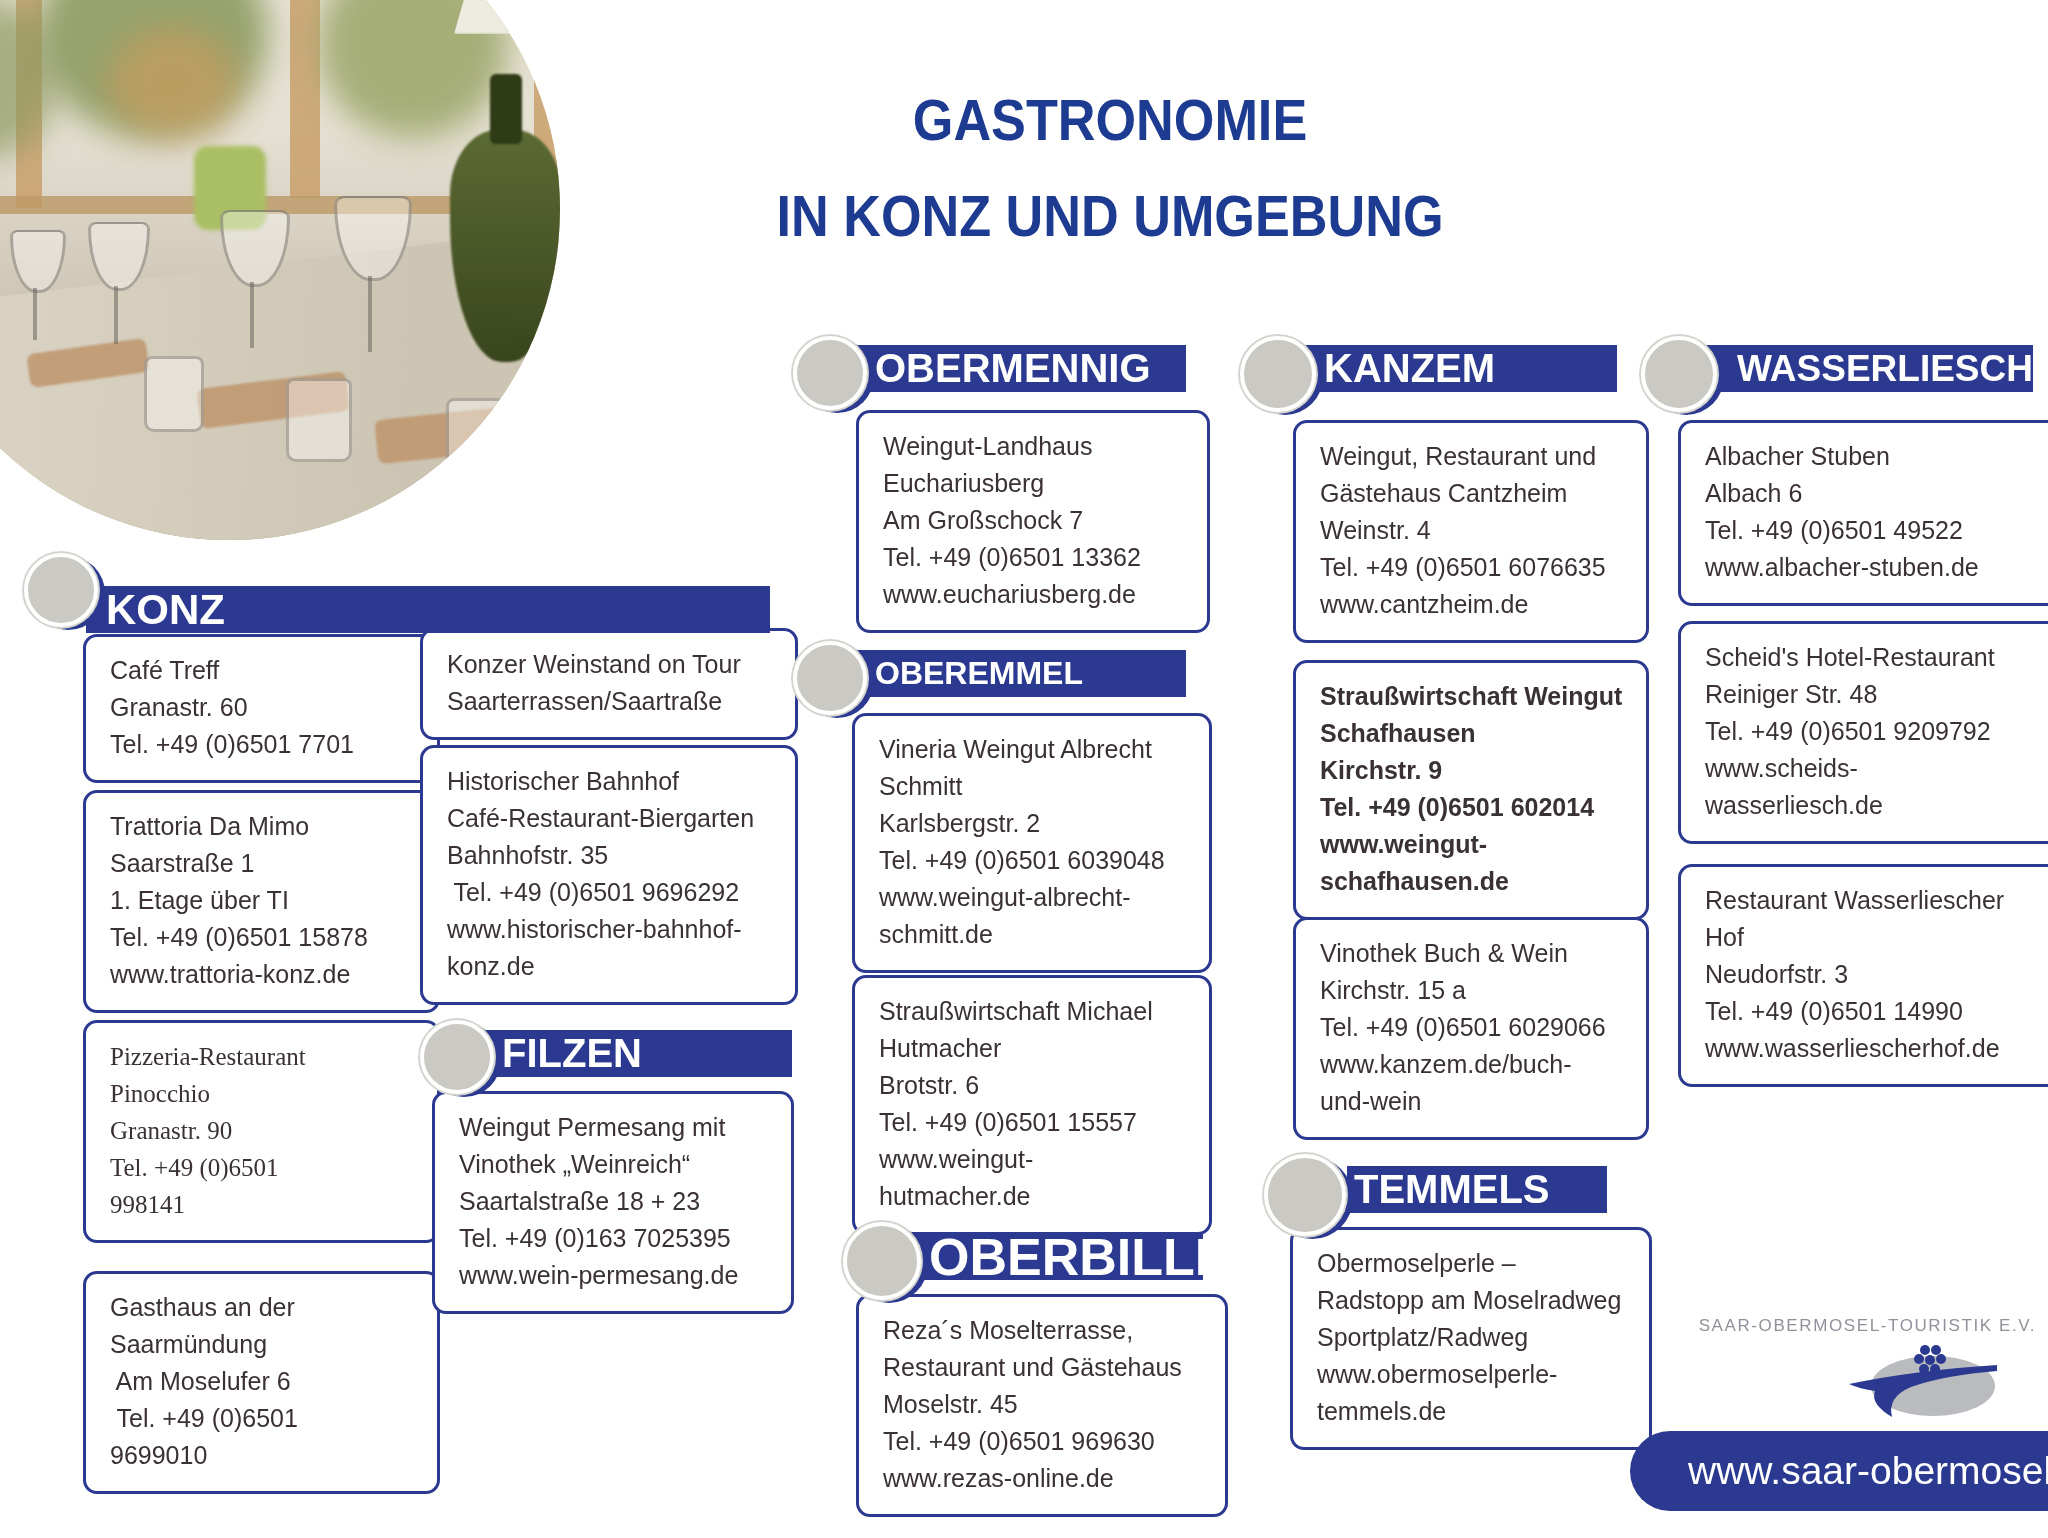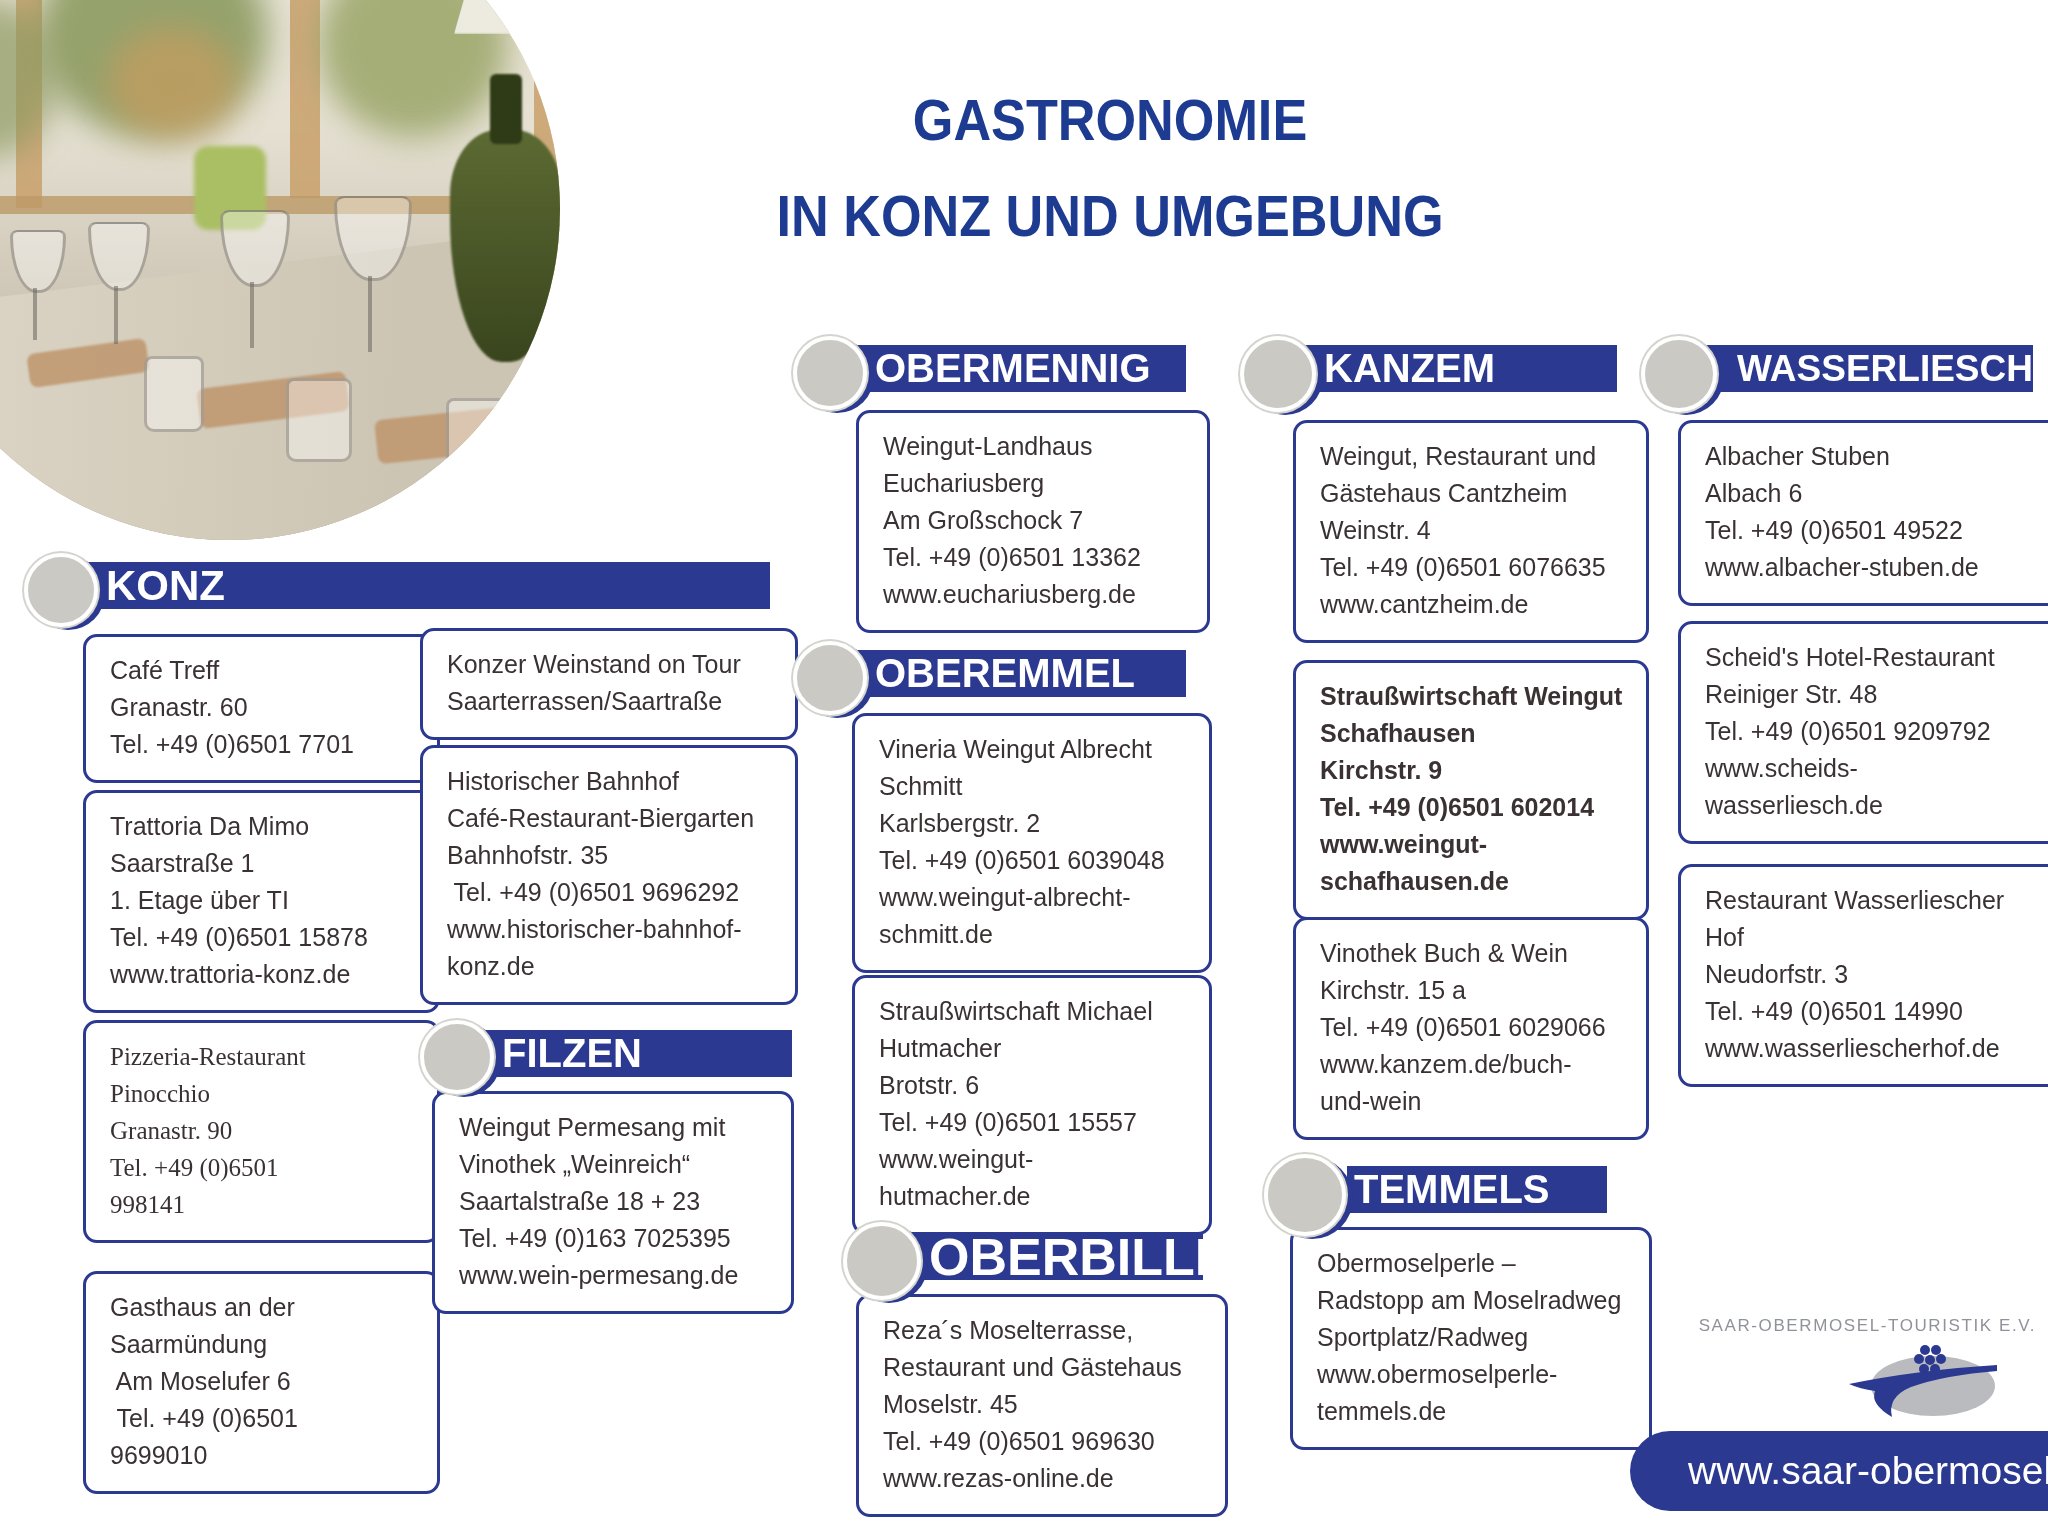--- a/index.html
+++ b/index.html
@@ -92,21 +92,21 @@
     <div class="ph-tumbler" style="left:388px;top:500px;width:60px;height:78px"></div>
     <div class="ph-tumbler" style="left:548px;top:520px;width:66px;height:86px"></div>
   </div>
 
   <div class="title">
     <div>GASTRONOMIE</div>
     <div>IN KONZ UND UMGEBUNG</div>
   </div>
 
   <div id="sections">
-      <div class="sec-bar" style="left: 86px; top: 562px; width: 664px; padding-left: 20px; font-size: 42px;">
+      <div class="sec-bar" style="left: 86px; top: 586px; width: 664px; padding-left: 20px; font-size: 42px;">
         <span>KONZ</span>
       </div>
       <div class="sec-circle" style="left: 24px; top: 553px; width: 66px; height: 66px;"></div>
       <div class="card" style="left: 83px; top: 634px; width: 315px;">
         <div class="card-line">Café Treff</div>
         <div class="card-line">Granastr. 60</div>
         <div class="card-line">Tel. +49 (0)6501 7701</div>
       </div>
       <div class="card" style="left: 83px; top: 790px; width: 315px;">
         <div class="card-line">Trattoria Da Mimo</div>
@@ -156,21 +156,21 @@
         <span>OBERMENNIG</span>
       </div>
       <div class="sec-circle" style="left: 793px; top: 336px; width: 66px; height: 66px;"></div>
       <div class="card" style="left: 856px; top: 410px; width: 312px;">
         <div class="card-line">Weingut-Landhaus</div>
         <div class="card-line">Euchariusberg</div>
         <div class="card-line">Am Großschock 7</div>
         <div class="card-line">Tel. +49 (0)6501 13362</div>
         <div class="card-line">www.euchariusberg.de</div>
       </div>
-      <div class="sec-bar" style="left: 855px; top: 650px; width: 311px; padding-left: 20px; font-size: 40px;">
+      <div class="sec-bar" style="left: 855px; top: 650px; width: 311px; padding-left: 20px; font-size: 32px;">
         <span>OBEREMMEL</span>
       </div>
       <div class="sec-circle" style="left: 793px; top: 641px; width: 66px; height: 66px;"></div>
       <div class="card" style="left: 852px; top: 713px; width: 318px;">
         <div class="card-line">Vineria Weingut Albrecht</div>
         <div class="card-line">Schmitt</div>
         <div class="card-line">Karlsbergstr. 2</div>
         <div class="card-line">Tel. +49 (0)6501 6039048</div>
         <div class="card-line">www.weingut-albrecht-</div>
         <div class="card-line">schmitt.de</div>

